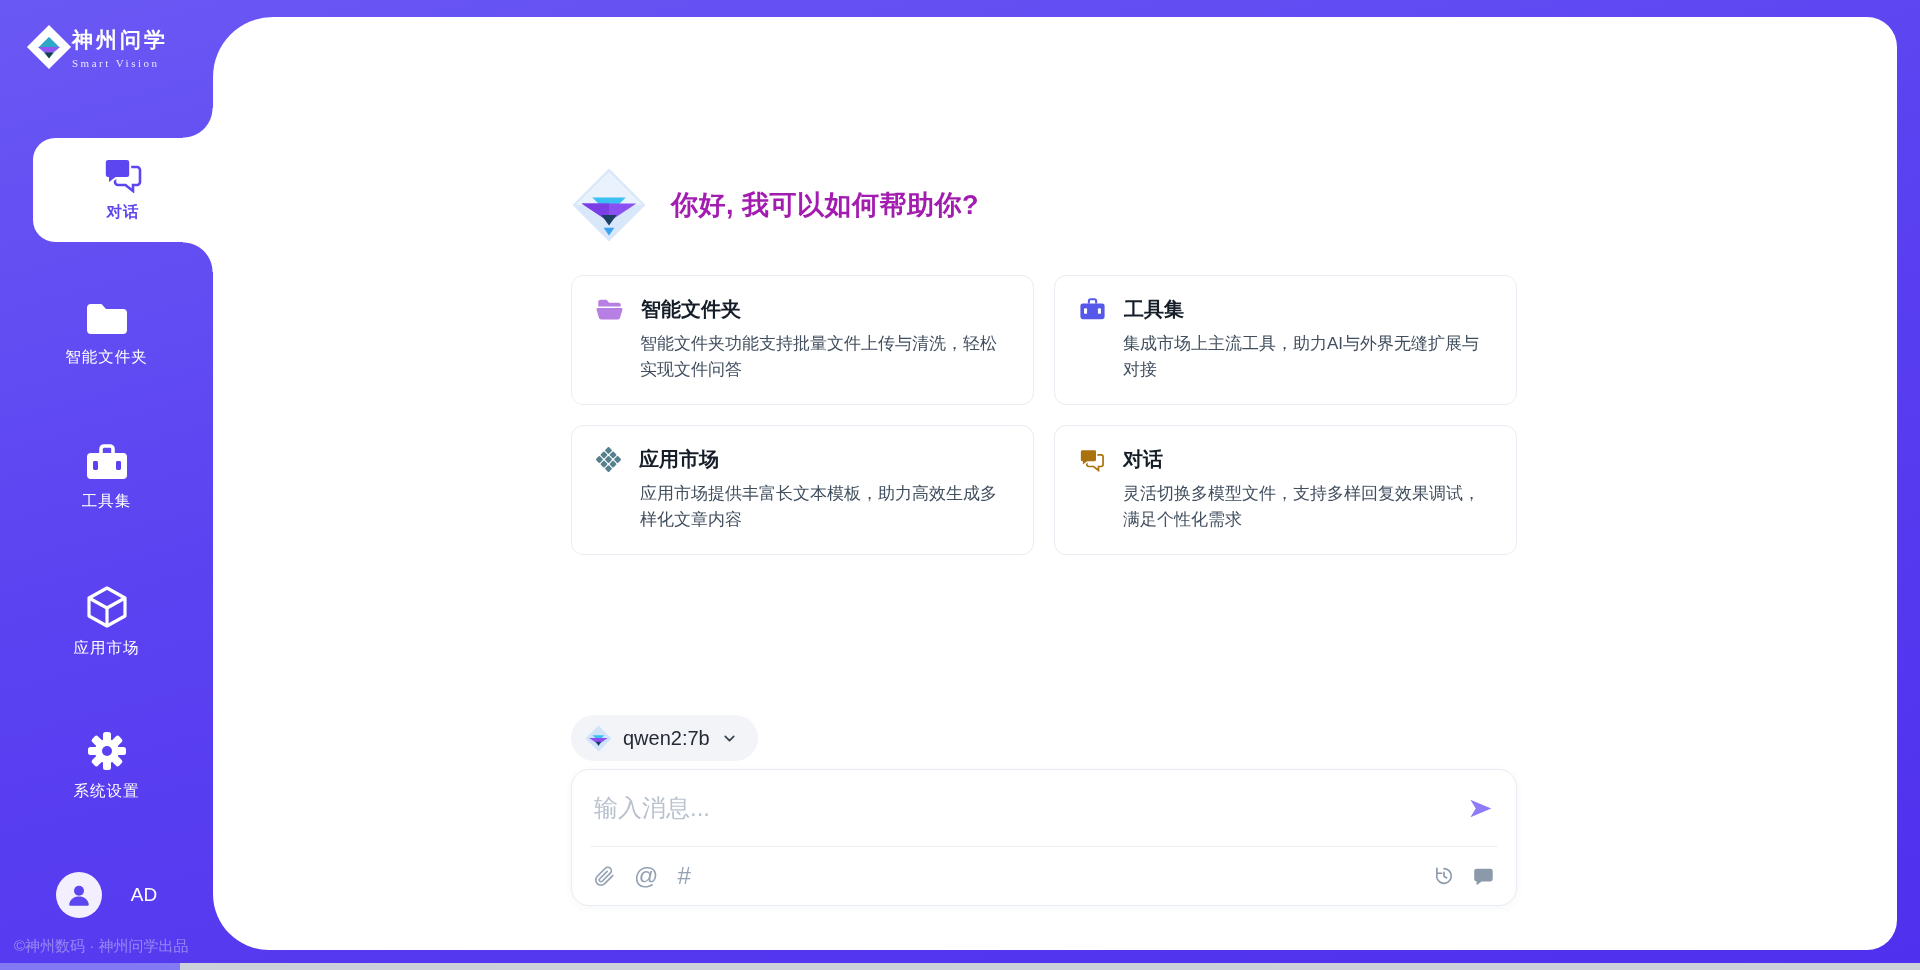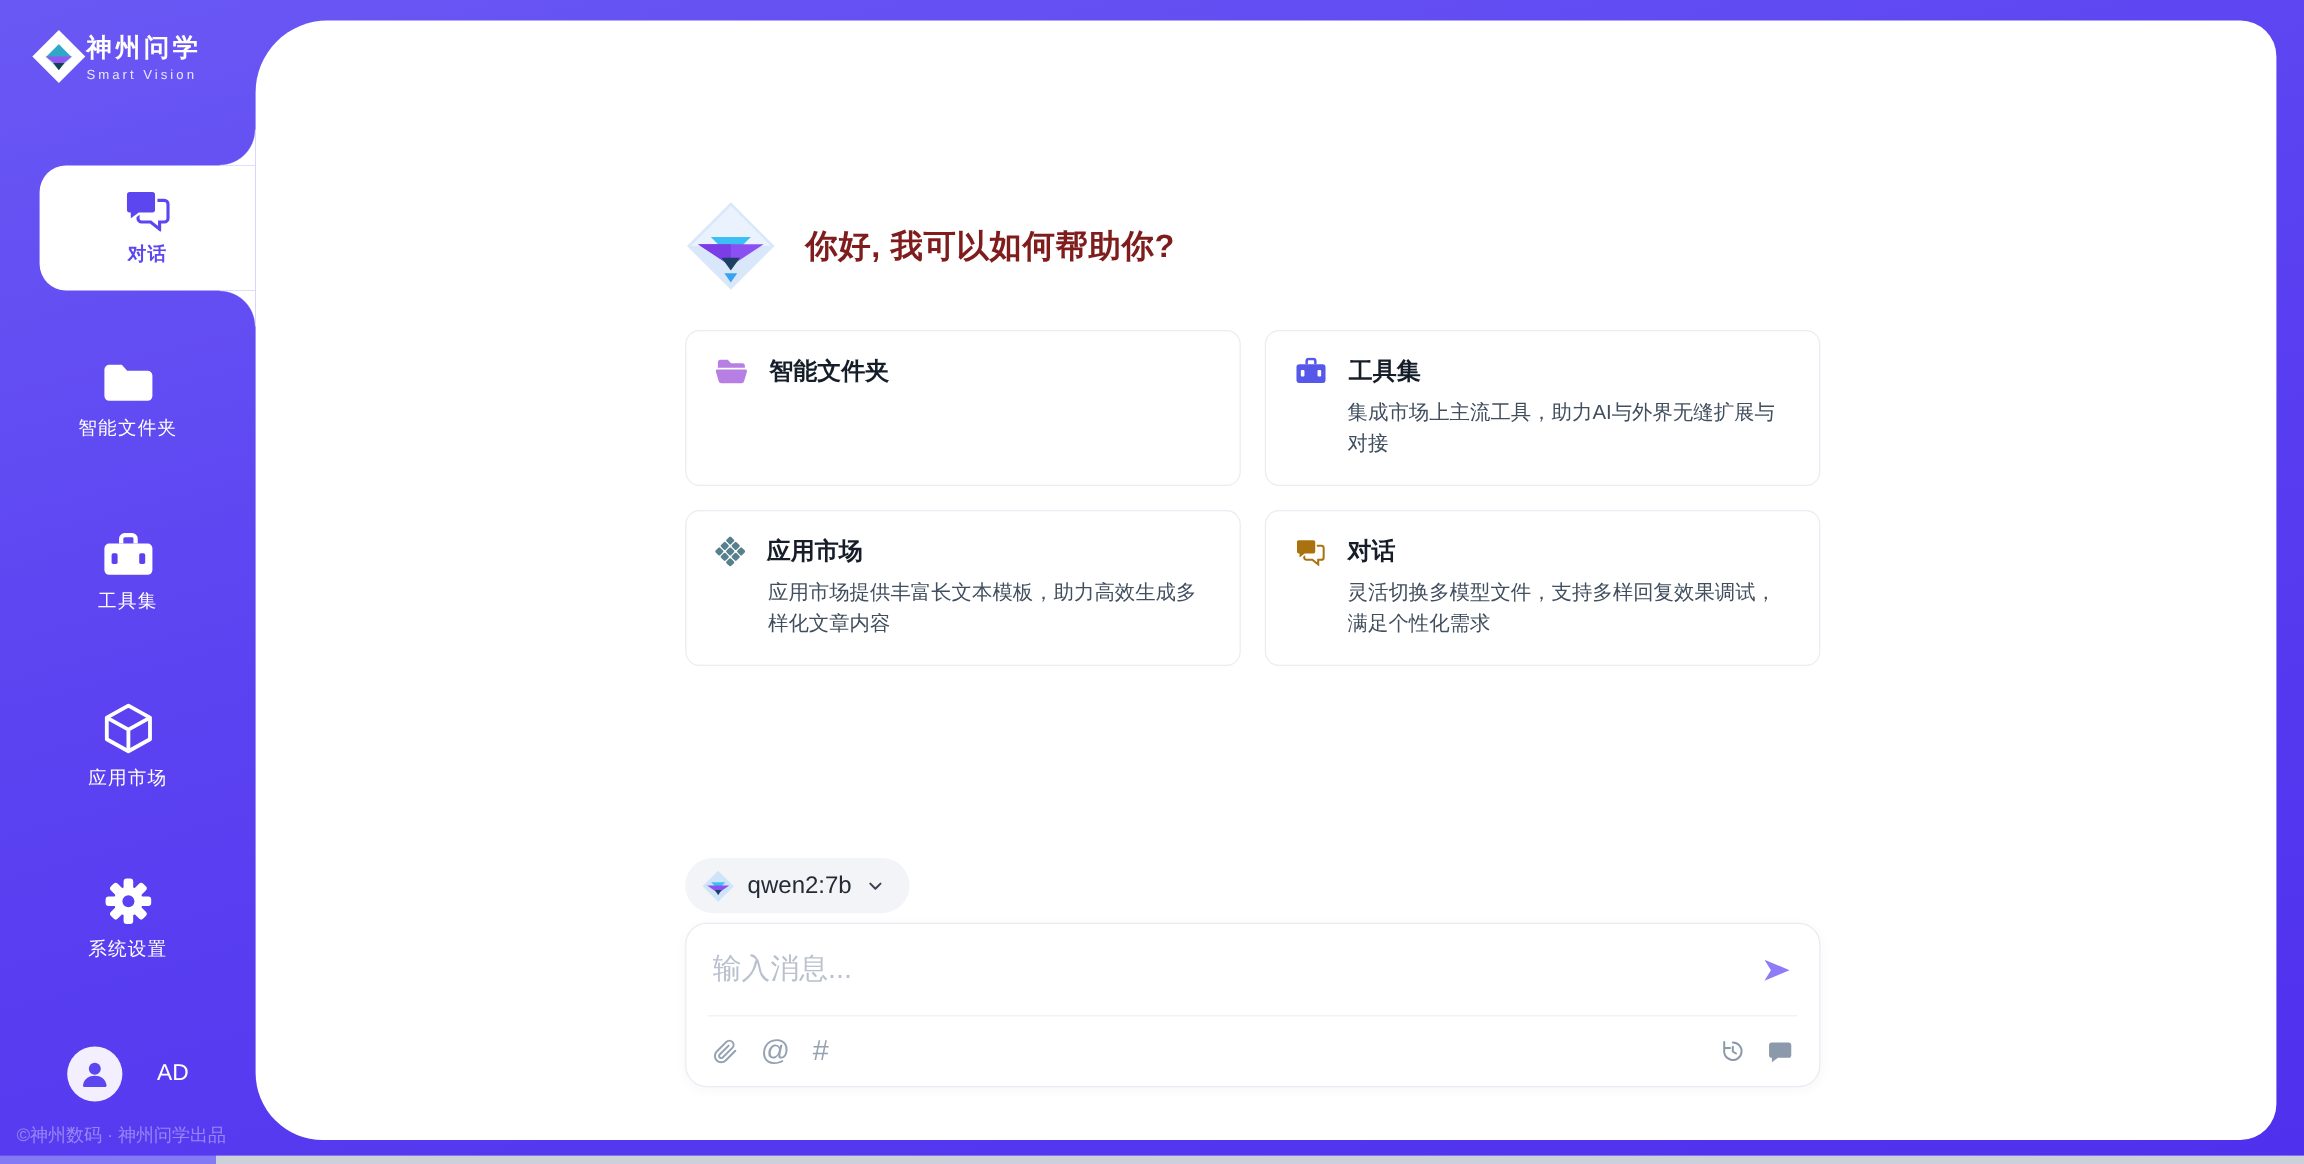--- a/index.html
+++ b/index.html
@@ -10,21 +10,21 @@
     background:linear-gradient(165deg,#6a58f4 0%,#5a41f1 45%,#4f30ee 100%); }
 
   
   .content { position:absolute; left:213px; top:17px; right:23px; bottom:20px;
     background:#ffffff; border-radius:60px 30px 30px 56px; }
 
   
   .sidebar { position:absolute; left:0; top:0; width:213px; height:100%; }
   .brand { display:flex; align-items:center; padding:24px 0 0 26px; }
   .brand-text .brand-title { color:#fff; font-size:21px; font-weight:bold; letter-spacing:3px; }
-  .brand-text .brand-sub { color:#e9e7ff; font-size:11px; letter-spacing:2.5px; margin-top:3px; }
+  .brand-text .brand-sub { color:#e9e7ff; font-size:11px; letter-spacing:2.5px; margin-top:3px;font-family:Liberation Serif, serif; }
 
   .nav { position:absolute; top:138px; left:0; right:0; }
   .nav-item { height:104px; margin-bottom:40px; display:flex; flex-direction:column;
     align-items:center; justify-content:center; gap:9px; color:#ffffff; cursor:pointer; }
   .nav-item .nav-label { font-size:15.5px; letter-spacing:1px; }
   .nav-item.active { position:relative; background:#fff; margin-left:33px;
     border-radius:22px 0 0 22px; color:#5b46f0; }
   .nav-item.active::before, .nav-item.active::after {
     content:""; position:absolute; right:0; width:30px; height:30px; pointer-events:none; }
   .nav-item.active::before { top:-30px;
@@ -42,21 +42,21 @@
     color:rgba(255,255,255,0.38); font-size:15px; }
 
   .bottom-strip { position:absolute; left:0; right:0; bottom:0; height:7px; display:flex; }
   .bottom-strip .strip-left { width:180px; background:#837af3; }
   .bottom-strip .strip-right { flex:1; background:#ccd1d9; }
 
   
   .main-col { width:946px; margin-left:358px; padding-top:150px; }
 
   .hero { display:flex; align-items:center; gap:24px; }
-  .hero-title { font-size:27px; font-weight:bold; color:#7f1d1d; letter-spacing:0.5px; }
+  .hero-title { font-size:27px; font-weight:bold; color:#a21caf; letter-spacing:0.5px; }
 
   .cards { margin-top:32px; display:grid; grid-template-columns:1fr 1fr; gap:20px; }
   .card { border:1px solid #e9ecf2; border-radius:12px; background:#fff;
     height:130px; padding:20px 24px; cursor:pointer; }
   .card-head { display:flex; align-items:center; gap:18px; }
   .card-title { font-size:20px; font-weight:bold; color:#151d28; }
   .card-desc { margin:8px 0 0 44px; font-size:17px; line-height:1.55; color:#414e5e; }
   .icon-folder-card { color:#b77fe3; }
   .icon-toolbox-card { color:#5558e8; }
   .icon-grid-card { color:#57808f; }
@@ -114,20 +114,21 @@
         <div class="card">
           <div class="card-head">
             <span class="icon-folder-card">
               <svg viewBox="0 0 36 30" width="27" height="23" fill="currentColor">
                 <path d="M3 5a3 3 0 0 1 3-3h8l3.5 4H30a3 3 0 0 1 3 3v2H3z"></path>
                 <path d="M2.2 13h31.6a1.6 1.6 0 0 1 1.5 2l-3.2 11a3 3 0 0 1-2.9 2.2H6.8a3 3 0 0 1-2.9-2.2L.7 15a1.6 1.6 0 0 1 1.5-2z"></path>
               </svg>
             </span>
             <div class="card-title">智能文件夹</div>
           </div>
+          <div class="card-desc">智能文件夹功能支持批量文件上传与清洗，轻松实现文件问答</div>
         </div>
 
         <div class="card">
           <div class="card-head">
             <span class="icon-toolbox-card">
               <svg viewBox="0 0 44 38" width="27" height="23">
                 <path d="M16 9V5a3 3 0 0 1 3-3h6a3 3 0 0 1 3 3v4" fill="none" stroke="currentColor" stroke-width="3.4"></path>
                 <rect x="2" y="9" width="40" height="26" rx="4" fill="currentColor"></rect>
                 <rect x="8" y="17" width="5" height="9" rx="1.4" fill="#fff"></rect>
                 <rect x="31" y="17" width="5" height="9" rx="1.4" fill="#fff"></rect>

